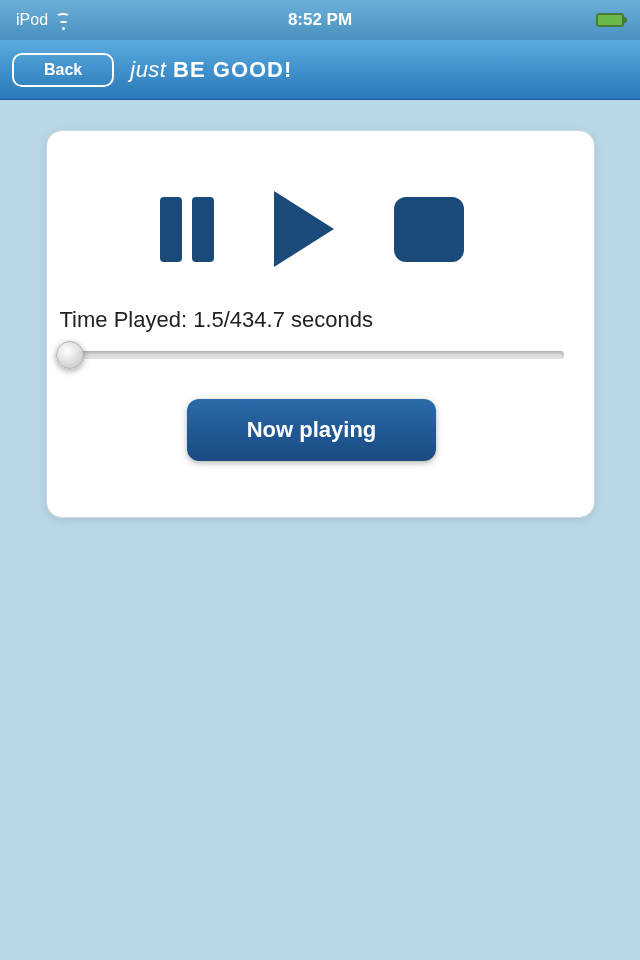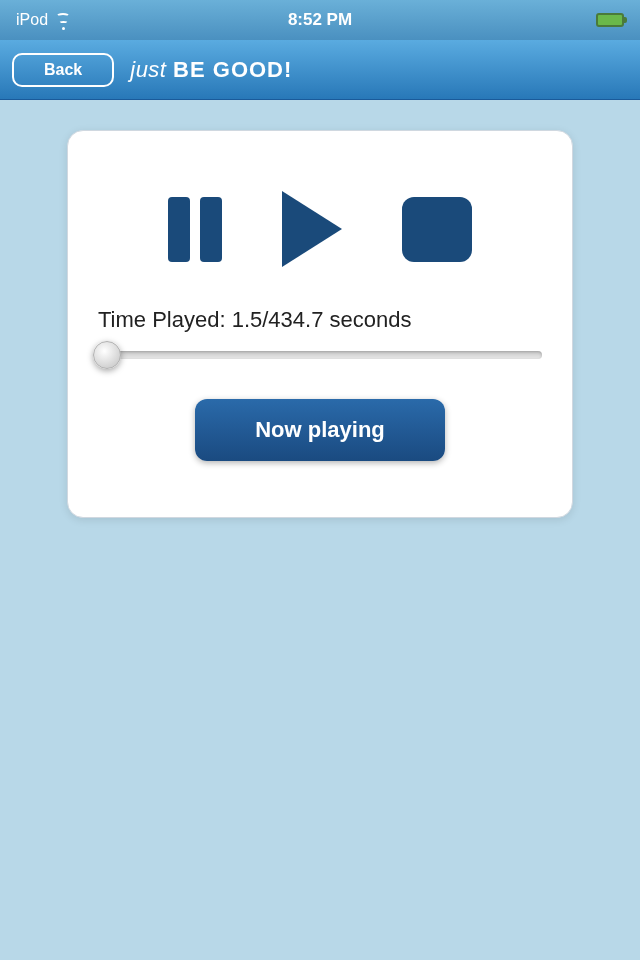--- a/index.html
+++ b/index.html
@@ -112,25 +112,25 @@
       width: 640px;
       height: 860px;
       background: #b8d8e8;
       display: flex;
       justify-content: center;
       align-items: flex-start;
       padding: 30px 20px;
     }
 
     .card {
-      width: 506px;
+      width: 549px;
       background: white;
       border-radius: 16px;
       border: 1px solid #d0d8e0;
-      padding: 40px 30px 50px 30px;
+      padding: 40px 30px 50px 13px;
       box-shadow: 0 2px 8px rgba(0,0,0,0.1);
     }
 
     
     .media-controls {
       display: flex;
       justify-content: center;
       align-items: center;
       gap: 60px;
       margin-bottom: 40px;

